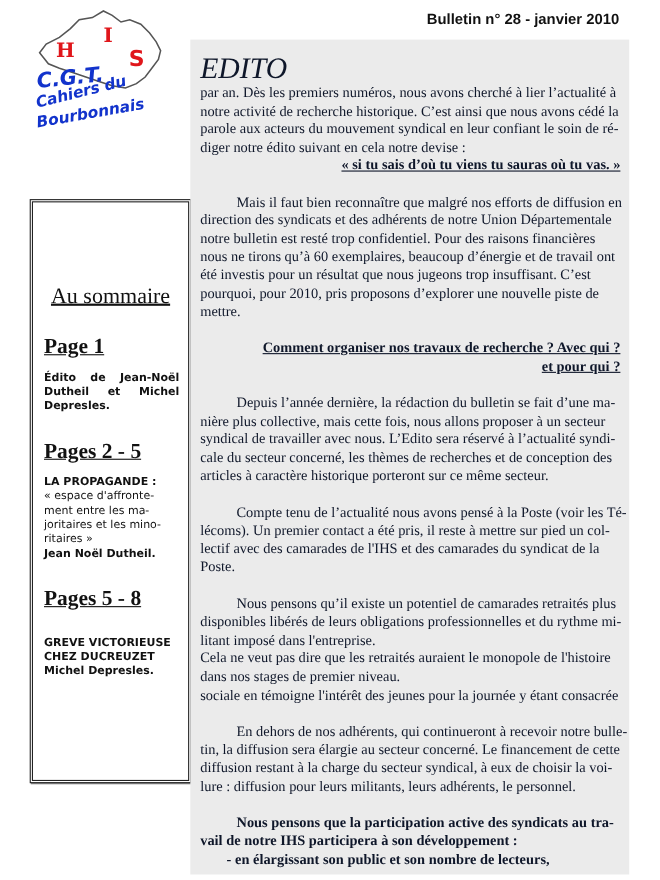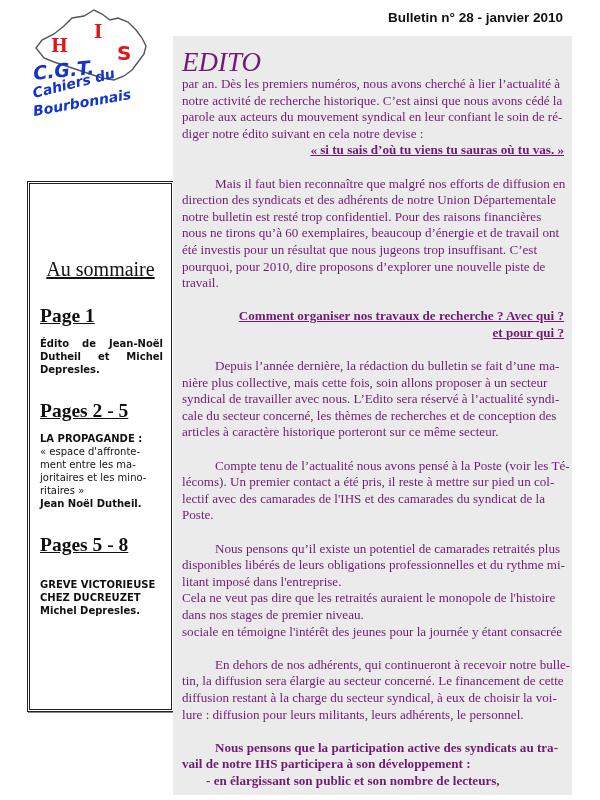--- a/index.html
+++ b/index.html
@@ -7,21 +7,21 @@
   .logo { position:absolute; left:28px; top:4px; width:135px; height:118px; }
   .bulletin-header { position:absolute; left:388px; top:10px; font-family:"Liberation Sans", sans-serif; font-weight:bold; font-size:13.5px; color:#111; white-space:nowrap; }
 
   .sidebar { position:absolute; left:27px; top:181px; width:129px; height:493px; border:3px double #222; box-shadow: 1px 1px 0 #888; padding:16px 6px; box-sizing:content-box; }
   .sidebar .title { font-family:"Liberation Serif", serif; font-size:20px; text-decoration:underline; text-align:center; margin-top:58px; color:#111; }
   .sidebar .page-h { font-family:"Liberation Serif", serif; font-weight:bold; font-size:19.5px; text-decoration:underline; color:#111; margin-top:24px; margin-left:4px; }
   .sidebar .page-h.first { margin-top:24px; }
   .sidebar .desc { font-family:"DejaVu Sans", sans-serif; font-weight:bold; font-size:10px; line-height:13px; color:#111; margin-top:10px; margin-left:4px; margin-right:2px; text-align:justify; }
   .sidebar .desc .l { display:block; }
 
-  .edito { position:absolute; left:173px; top:36px; width:399px; height:759px; background:#ebebeb; box-sizing:border-box; padding:12px 8px 0 9px; font-family:"Liberation Serif", serif; color:#701a75; }
+  .edito { position:absolute; left:173px; top:36px; width:399px; height:759px; background:#ebebeb; box-sizing:border-box; padding:12px 8px 0 9px; font-family:"Liberation Serif", serif; color:#0f172a; }
   .edito h1 { margin:0; font-family:"Liberation Serif", serif; font-style:italic; font-weight:normal; font-size:27px; line-height:28px; }
   .para { font-size:13.1px; line-height:16.6px; margin:0; }
   .para .l { display:block; white-space:nowrap; }
   .para .l.ind { padding-left:33px; }
   .para .l.bul { padding-left:24px; }
   .center { text-align:right;text-decoration:underline; }
   .bold { font-weight:bold; }
   .gap { height:16.6px; }
 </style>
 </head>
@@ -80,34 +80,34 @@
     <span class="l center bold">« si tu sais d’où tu viens tu sauras où tu vas. »</span>
   </div>
   <div class="gap"></div>
 
   <div class="para">
     <span class="l ind">Mais il faut bien reconnaître que malgré nos efforts de diffusion en</span>
     <span class="l">direction des syndicats et des adhérents de notre Union Départementale</span>
     <span class="l">notre bulletin est resté trop confidentiel. Pour des raisons financières</span>
     <span class="l">nous ne tirons qu’à 60 exemplaires, beaucoup d’énergie et de travail ont</span>
     <span class="l">été investis pour un résultat que nous jugeons trop insuffisant. C’est</span>
-    <span class="l">pourquoi, pour 2010, dire proposons d’explorer une nouvelle piste de</span>
-    <span class="l">travail.</span>
+    <span class="l">pourquoi, pour 2010, pris proposons d’explorer une nouvelle piste de</span>
+    <span class="l">mettre.</span>
   </div>
   <div class="gap"></div>
 
   <div class="para bold center">
     <span class="l">Comment organiser nos travaux de recherche ? Avec qui ?</span>
     <span class="l">et pour qui ?</span>
   </div>
   <div class="gap"></div>
 
   <div class="para">
     <span class="l ind">Depuis l’année dernière, la rédaction du bulletin se fait d’une ma-</span>
-    <span class="l">nière plus collective, mais cette fois, soin allons proposer à un secteur</span>
+    <span class="l">nière plus collective, mais cette fois, nous allons proposer à un secteur</span>
     <span class="l">syndical de travailler avec nous. L’Edito sera réservé à l’actualité syndi-</span>
     <span class="l">cale du secteur concerné, les thèmes de recherches et de conception des</span>
     <span class="l">articles à caractère historique porteront sur ce même secteur.</span>
   </div>
   <div class="gap"></div>
 
   <div class="para">
     <span class="l ind">Compte tenu de l’actualité nous avons pensé à la Poste (voir les Té-</span>
     <span class="l">lécoms). Un premier contact a été pris, il reste à mettre sur pied un col-</span>
     <span class="l">lectif avec des camarades de l'IHS et des camarades du syndicat de la</span>

